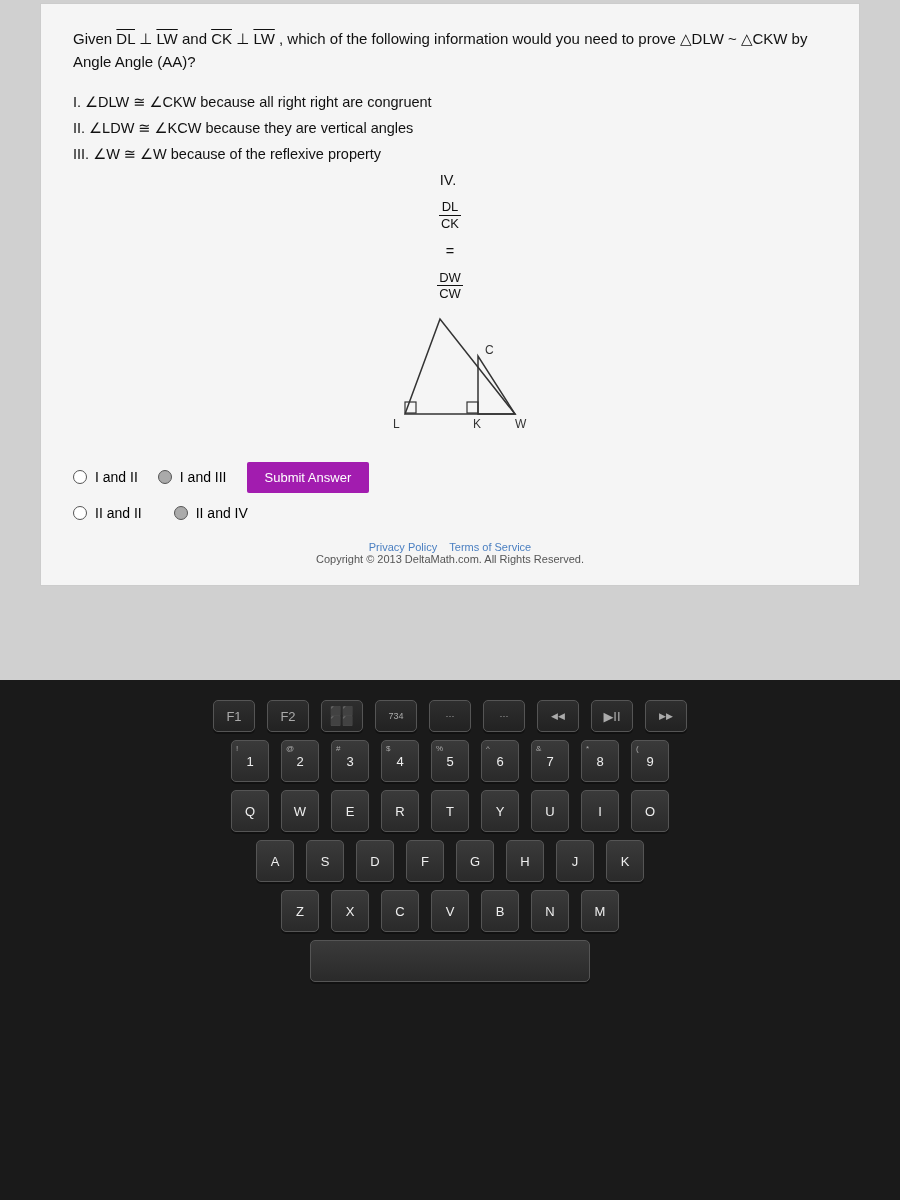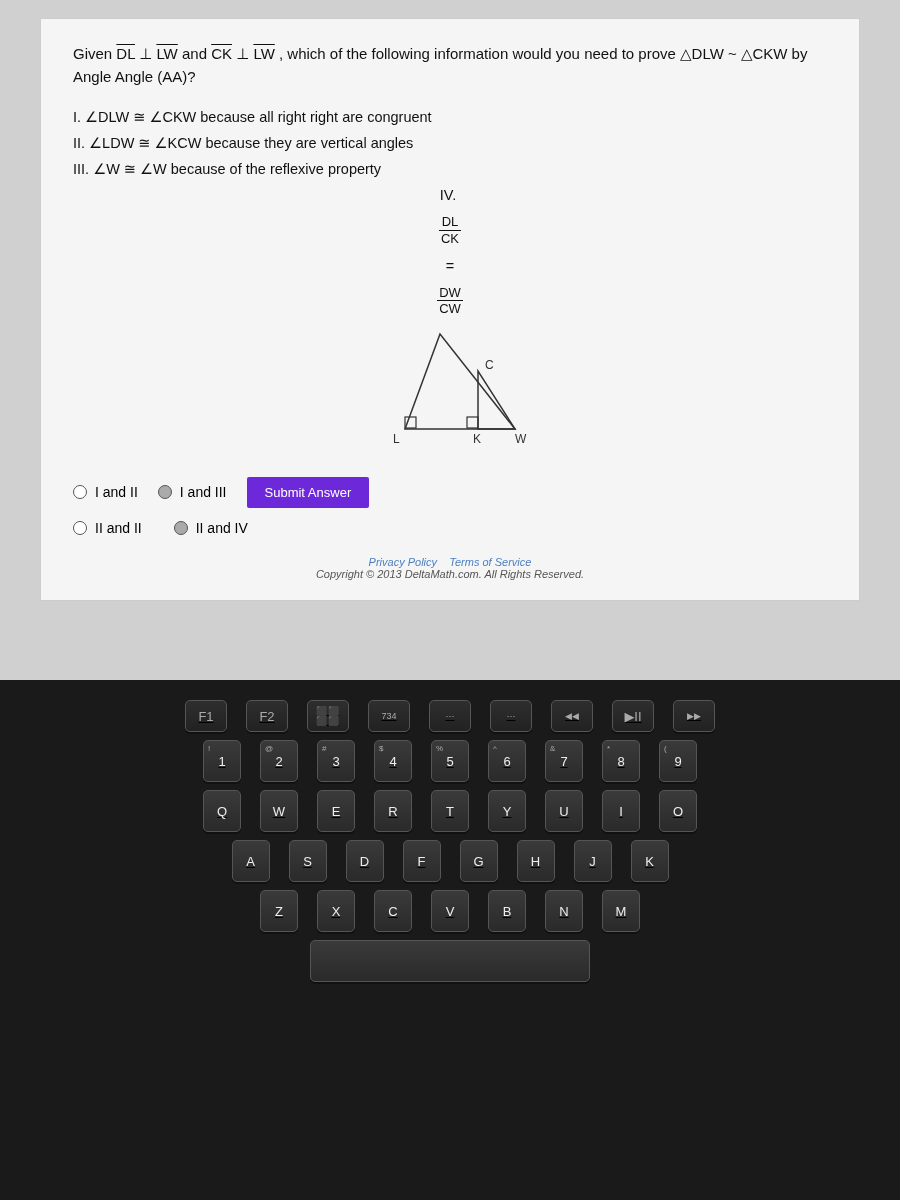--- a/index.html
+++ b/index.html
@@ -15,21 +15,21 @@
     
     .screen {
       background: #d0d0d0;
       width: 900px;
       height: 680px;
       position: relative;
       display: flex;
       flex-direction: column;
       align-items: center;
       justify-content: flex-start;
-      padding-top: 18px;
+      padding-top: 3px;
     }
 
     .content-area {
       background: #f5f5f5;
       width: 820px;
       min-height: 560px;
       padding: 24px 32px 20px 32px;
       border: 1px solid #ccc;
       position: relative;
     }
@@ -88,59 +88,57 @@
       width: 14px;
       height: 14px;
       border-radius: 50%;
       border: 1.5px solid #555;
       background: white;
       display: inline-block;
       flex-shrink: 0;
     }
 
     .submit-btn {
-      background: #6d28d9;
+      background: #a21caf;
       color: white;
       border: none;
       padding: 8px 18px;
       font-size: 13px;
       font-family: Arial, sans-serif;
       cursor: pointer;
       border-radius: 2px;
     }
 
     .footer-text {
       font-size: 11px;
       color: #555;
       text-align: center;
       margin-top: 20px;
       font-family: Arial, sans-serif;
-      font-style: italic;
     }
 
     
     .keyboard-area {
       position: absolute;
       bottom: 0;
       left: 0;
       width: 900px;
       height: 520px;
       background: #1a1a1a;
       display: flex;
       flex-direction: column;
       align-items: center;
       padding: 20px 10px 30px 10px;
       gap: 8px;
     }
 
     .keyboard-row {
       display: flex;
-      gap: 19px;
+      gap: 12px;
       align-items: flex-start;
-      text-decoration: underline;
     }
 
     .key {
       background: linear-gradient(to bottom, #3a3a3a, #2a2a2a);
       border: 1px solid #555;
       border-radius: 5px;
       color: #eee;
       font-family: Arial, sans-serif;
       font-size: 11px;
       display: flex;

